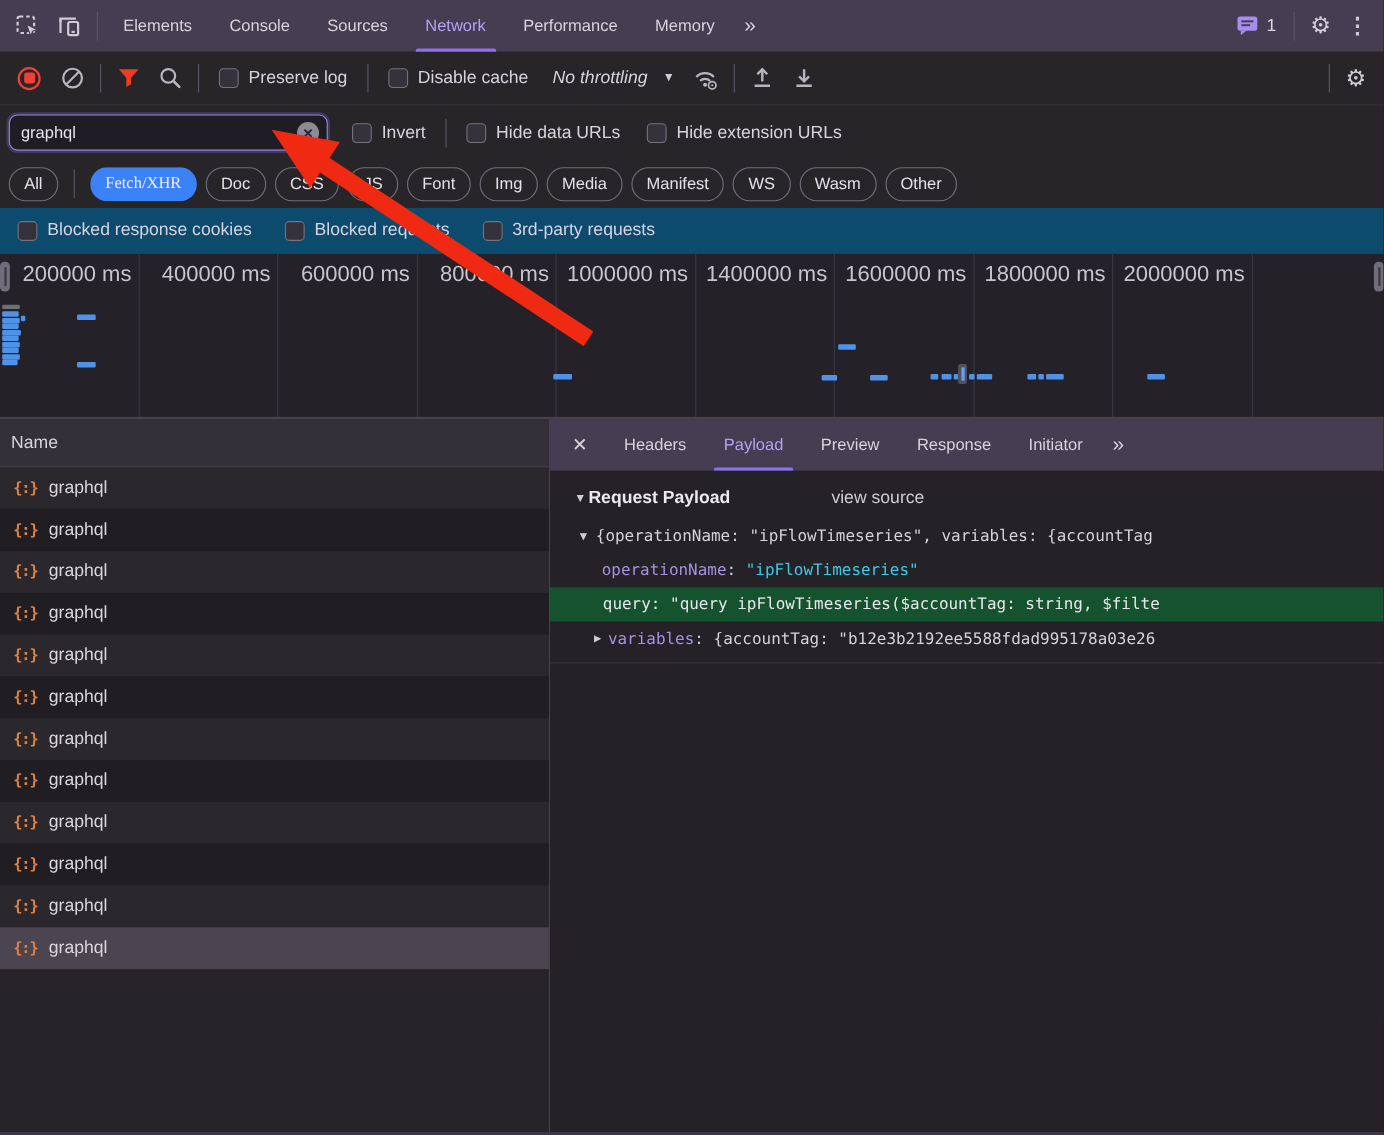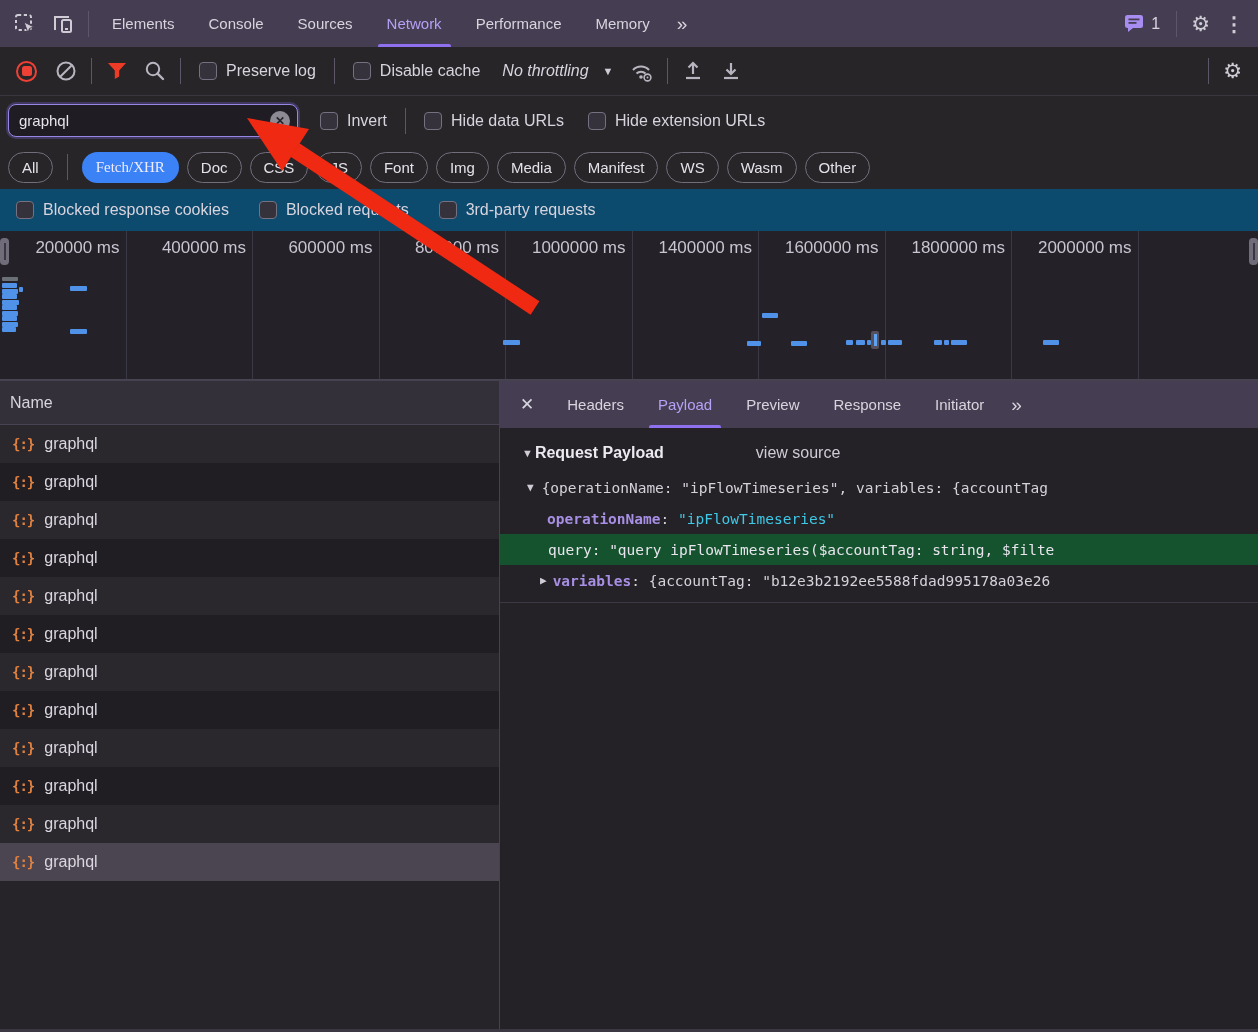--- a/index.html
+++ b/index.html
@@ -40,21 +40,21 @@
   
   .chips-row{height:44px;background:#282529;display:flex;align-items:center;gap:8px;padding-left:8px;}
   .chip{height:31px;display:flex;align-items:center;padding:0 13px;border:1.5px solid #716d7a;
     border-radius:16px;font-size:15px;color:#e4e1e8;}
   .chip.sel{background:#3b82f6;border-color:transparent;color:#f0ebff;font-family:Liberation Serif, serif;}
   
   .blocked-row{height:42px;background:#0c4a6e;display:flex;align-items:center;font-size:16px;}
   
   .timeline{position:relative;height:149px;background:#242128;border-bottom:1px solid #474352;display:flex;overflow:hidden;}
   .tl-sec{flex:none;width:126.5px;border-right:1px solid #3b3845;padding:7px 6px 0 0;
-    text-align:right;font-size:17px;color:#c8c4d0;}
+    text-align:right;font-size:20px;color:#c8c4d0;}
   .tl-sec:last-child{flex:1;border-right:none;overflow:hidden;white-space:nowrap;}
   .bar{position:absolute;height:5px;background:#4f92e8;border-radius:1px;}
   .bar.gray{background:#6b6f76;}
   .bar.marker{background:#55515c;border-radius:2px;}
   .bar.marker i{position:absolute;left:2.5px;top:3px;width:3px;height:12px;background:#5fa2f2;display:block;}
   .tl-handle{position:absolute;top:7px;width:9px;height:27px;background:#716c7a;border-radius:4px;}
   .tl-handle i{position:absolute;left:3.5px;top:5px;width:2px;height:17px;background:#3a3741;display:block;}
   
   .main{display:flex;height:652px;border-top:1px solid #45414d;}
   .left{width:500px;flex:none;border-right:1px solid #45414d;background:#262329;display:flex;flex-direction:column;}
@@ -69,21 +69,21 @@
   .right{flex:1;display:flex;flex-direction:column;min-width:0;}
   .dtabs{height:47px;background:#453e52;display:flex;align-items:center;flex:none;}
   .close-x{font-size:17px;color:#d8d4de;padding:0 16px 0 20px;}
   .dcontent{flex:1;background:#242127;overflow:hidden;position:relative;font-size:16px;}
   .rp-head{display:flex;align-items:center;padding:16px 0 10px 22px;}
   .rp-title{font-weight:bold;color:#eceaf1;font-size:16px;}
   .tri{font-size:11px;color:#cfccd6;margin-right:2px;}
   .view-src{color:#cfccd6;margin-left:92px;}
   .mono{font-family:"DejaVu Sans Mono",monospace;font-size:14.5px;}
   .pl-line{height:31px;display:flex;align-items:center;white-space:nowrap;overflow:hidden;}
-  .pl-key{color:#a78fe3;font-weight:bold;}
+  .pl-key{color:#a78fe3;}
   .pl-str{color:#3ec9e6;}
   .pl-plain{color:#d5d2da;}
   .pl-line.hl{background:#14532d;}
   .pl-line.hl .pl-plain{color:#e8e5ee;}
   .pl-divider{height:1px;background:#3c3945;margin-top:6px;}
   
   .arrow-svg{position:absolute;left:0;top:0;pointer-events:none;z-index:50;}
   svg.icon{display:block;}
 </style>
 </head>

